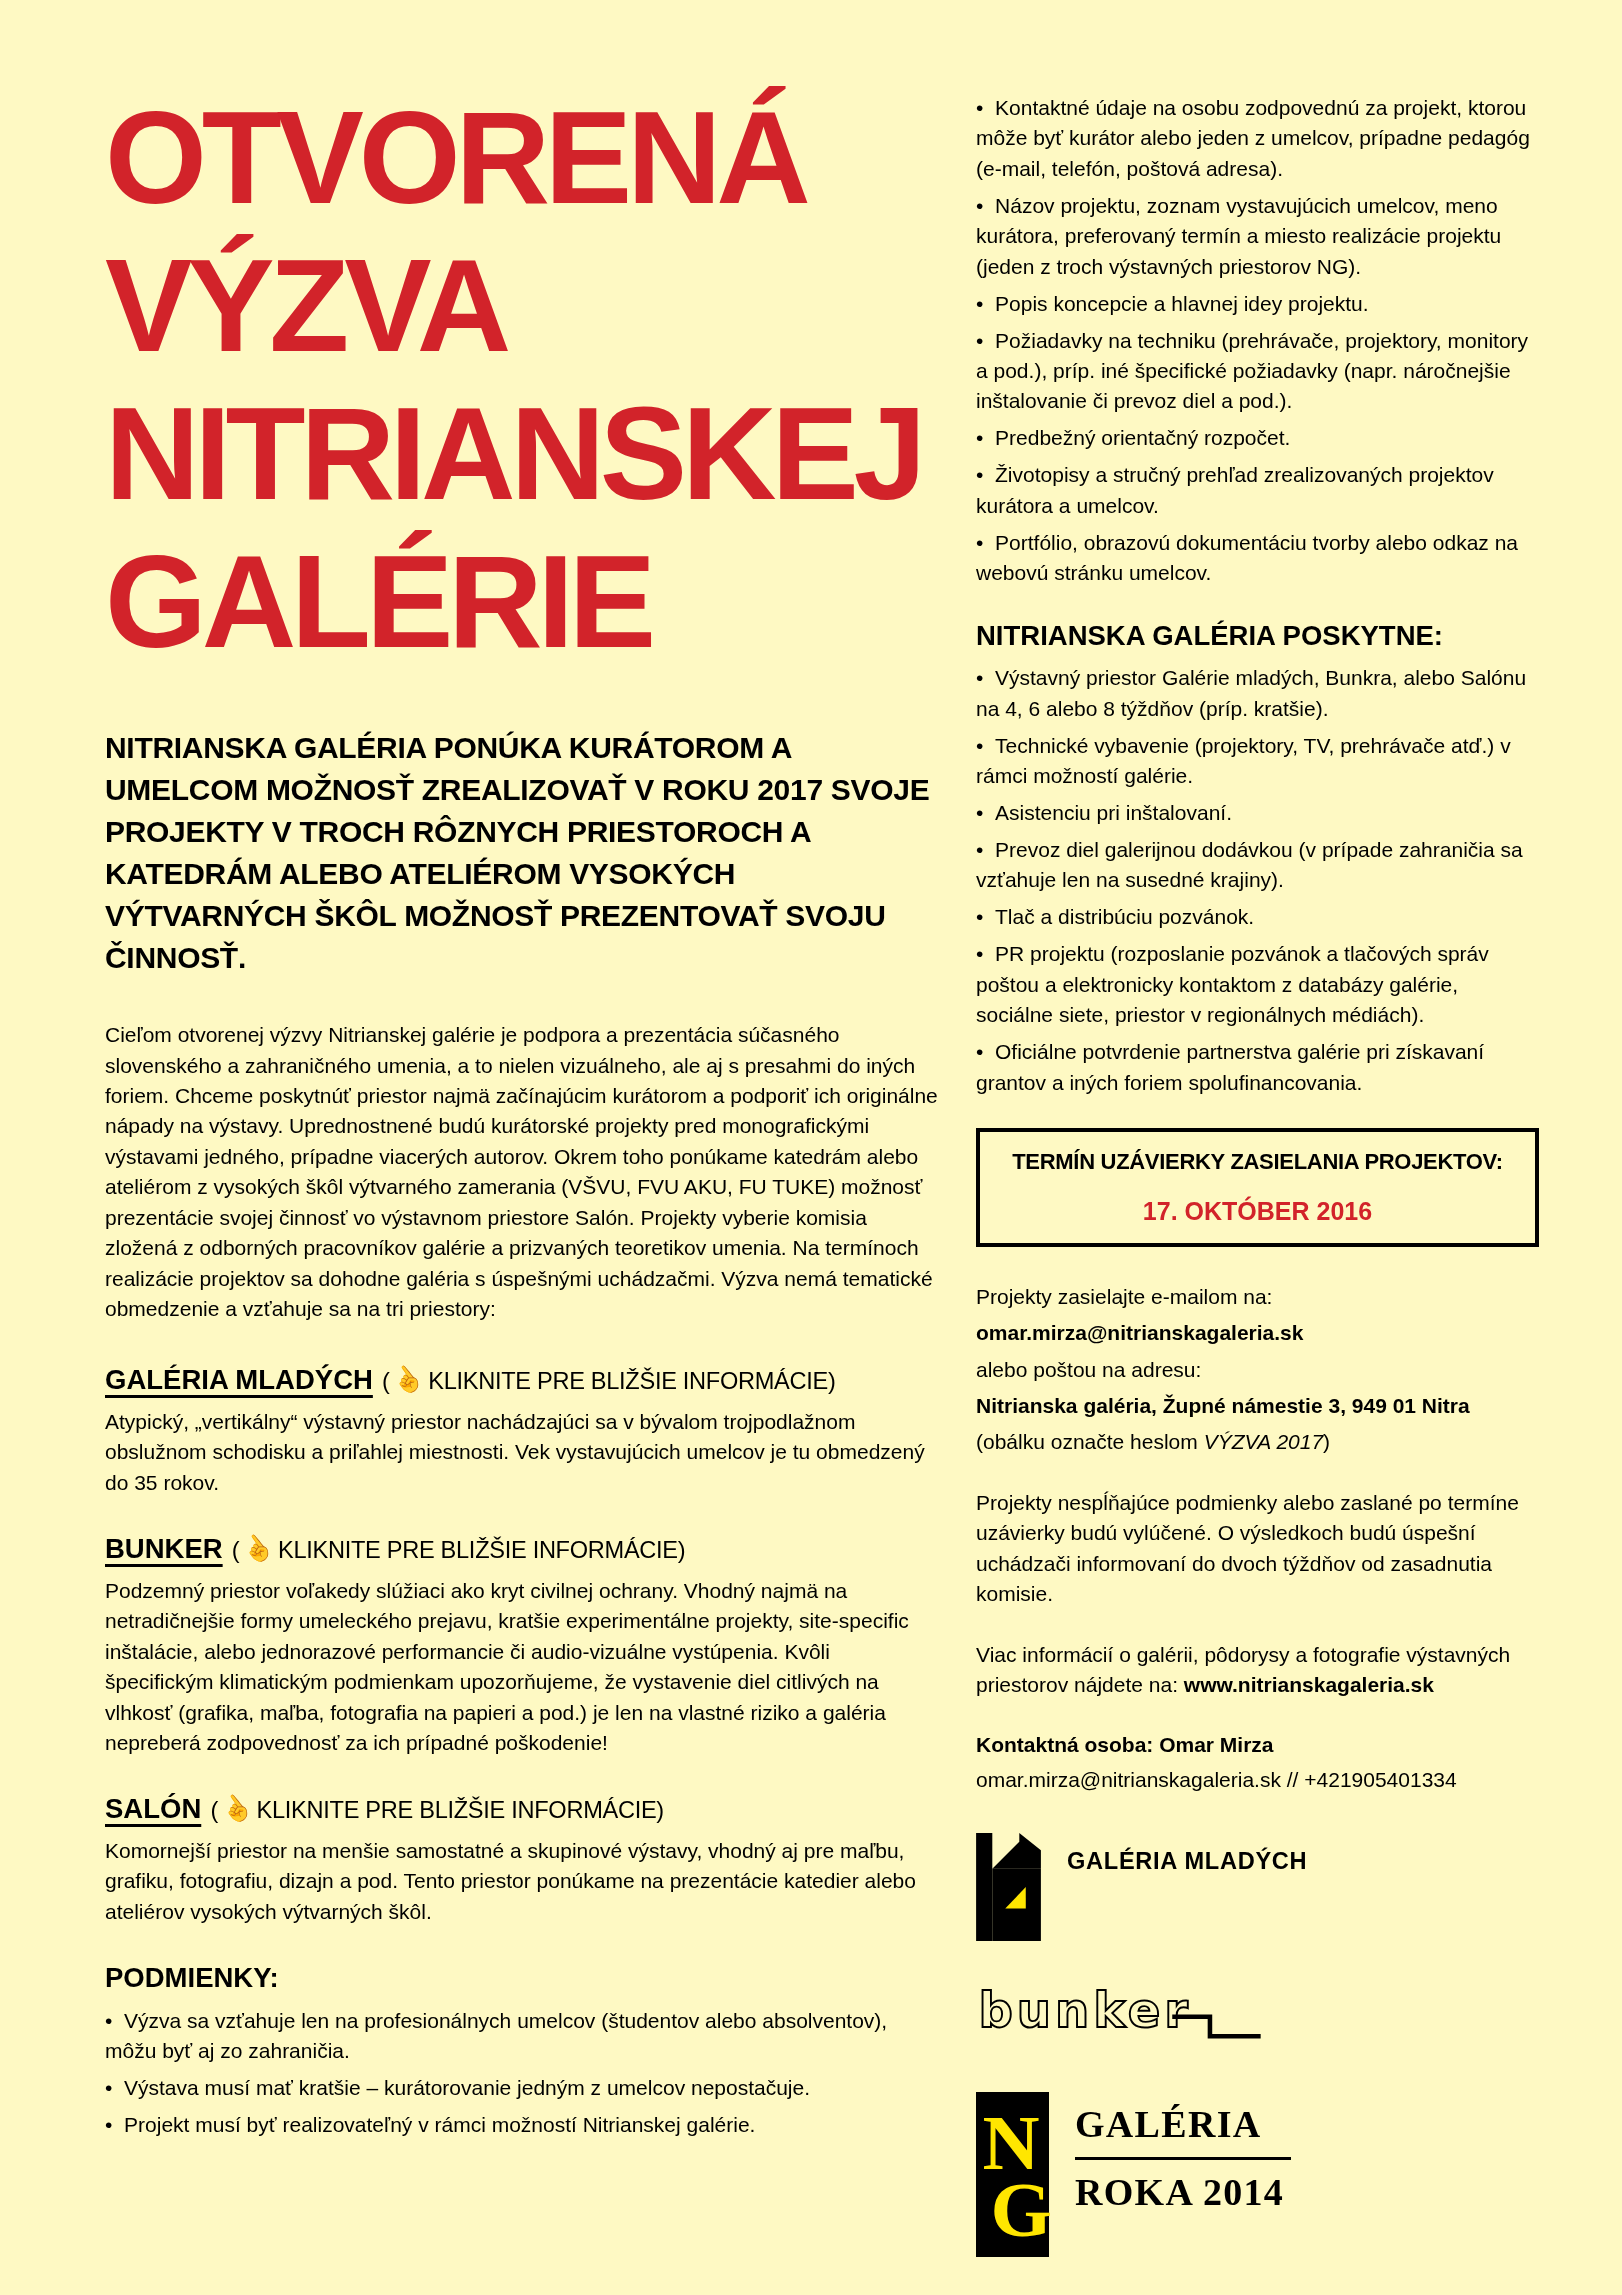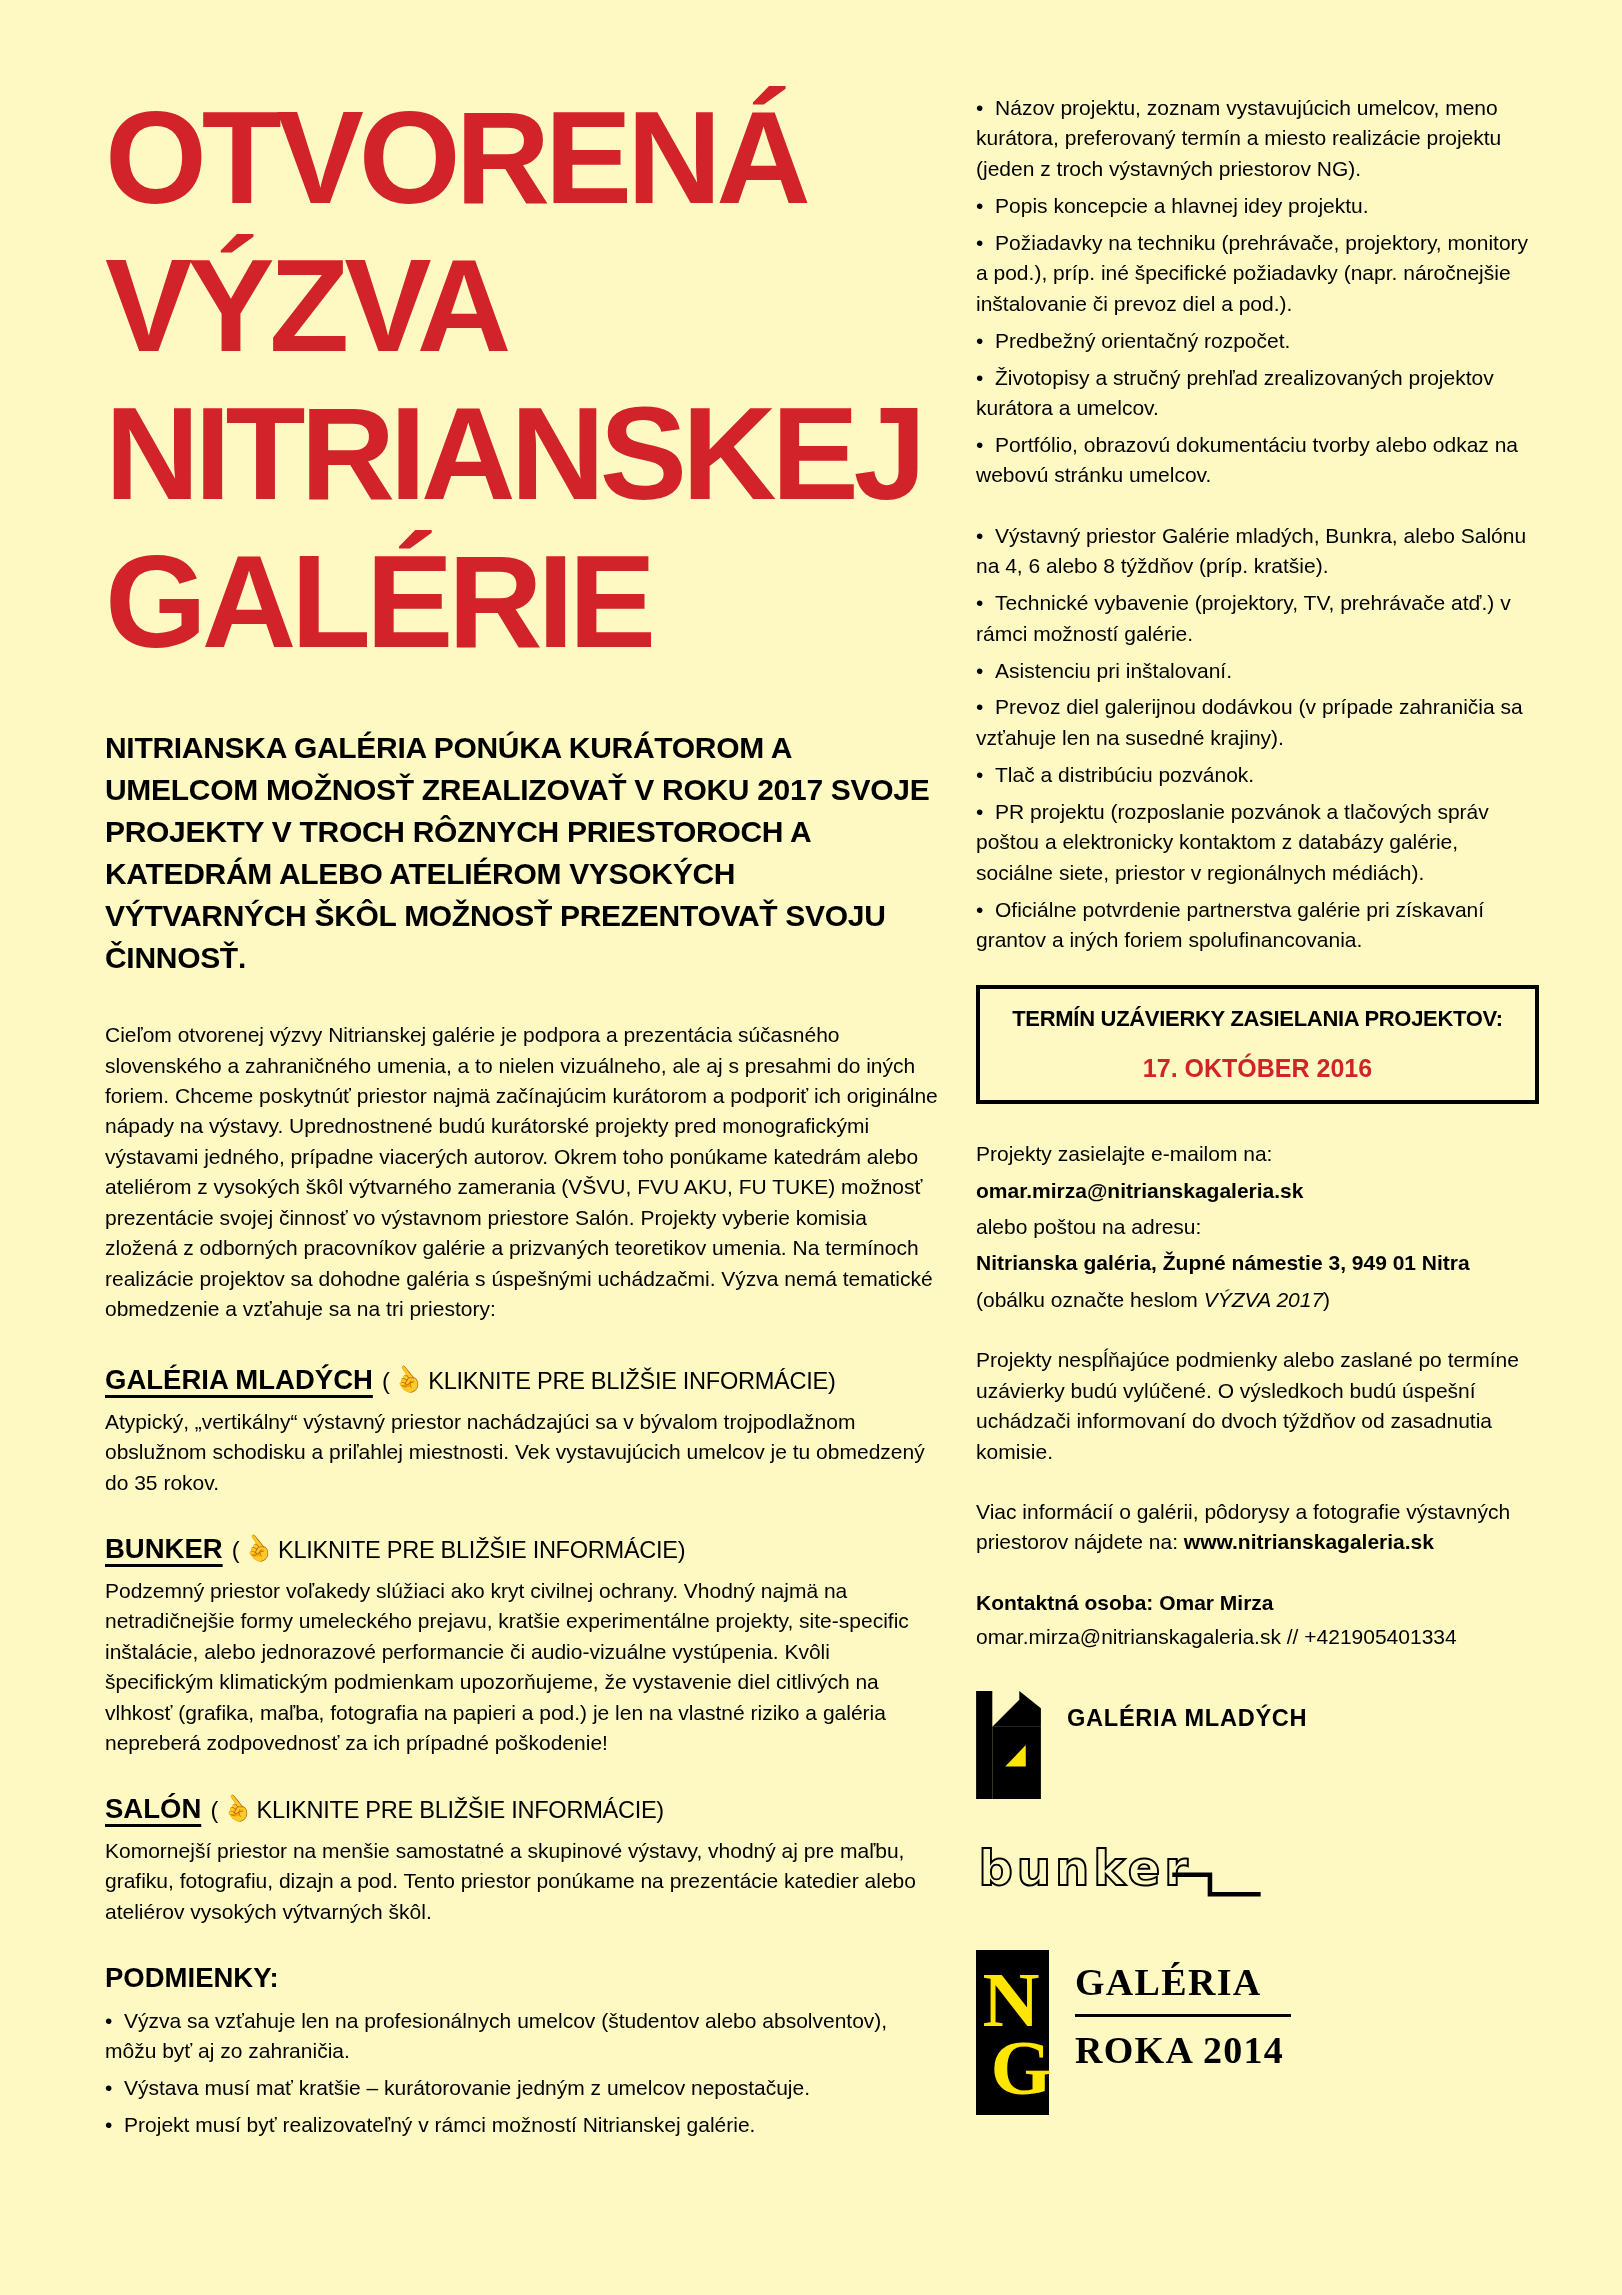--- a/index.html
+++ b/index.html
@@ -101,29 +101,31 @@
       <h2 class="cond-head">PODMIENKY:</h2>
       <p class="bullet">Výzva sa vzťahuje len na profesionálnych umelcov (študentov alebo absolventov), môžu byť aj zo zahraničia.</p>
       <p class="bullet">Výstava musí mať kratšie – kurátorovanie jedným z umelcov nepostačuje.</p>
       <p class="bullet">Projekt musí byť realizovateľný v rámci možností Nitrianskej galérie.</p>
     </section>
   </div>
 
   <div class="col-right">
 
     <section class="rc-section">
+      <p class="bullet">Kontaktné údaje na osobu zodpovednú za projekt, ktorou môže byť kurátor alebo jeden z umelcov, prípadne pedagóg (e-mail, telefón, poštová adresa).</p>
       <p class="bullet">Názov projektu, zoznam vystavujúcich umelcov, meno kurátora, preferovaný termín a miesto realizácie projektu (jeden z troch výstavných priestorov NG).</p>
       <p class="bullet">Popis koncepcie a hlavnej idey projektu.</p>
       <p class="bullet">Požiadavky na techniku (prehrávače, projektory, monitory a pod.), príp. iné špecifické požiadavky (napr. náročnejšie inštalovanie či prevoz diel a pod.).</p>
       <p class="bullet">Predbežný orientačný rozpočet.</p>
       <p class="bullet">Životopisy a stručný prehľad zrealizovaných projektov kurátora a umelcov.</p>
       <p class="bullet">Portfólio, obrazovú dokumentáciu tvorby alebo odkaz na webovú stránku umelcov.</p>
     </section>
 
     <section class="rc-section">
+      <h3 class="rc-head">NITRIANSKA GALÉRIA POSKYTNE:</h3>
       <p class="bullet">Výstavný priestor Galérie mladých, Bunkra, alebo Salónu na 4, 6 alebo 8 týždňov (príp. kratšie).</p>
       <p class="bullet">Technické vybavenie (projektory, TV, prehrávače atď.) v rámci možností galérie.</p>
       <p class="bullet">Asistenciu pri inštalovaní.</p>
       <p class="bullet">Prevoz diel galerijnou dodávkou (v prípade zahraničia sa vzťahuje len na susedné krajiny).</p>
       <p class="bullet">Tlač a distribúciu pozvánok.</p>
       <p class="bullet">PR projektu (rozposlanie pozvánok a tlačových správ poštou a elektronicky kontaktom z databázy galérie, sociálne siete, priestor v regionálnych médiách).</p>
       <p class="bullet">Oficiálne potvrdenie partnerstva galérie pri získavaní grantov a iných foriem spolufinancovania.</p>
     </section>
 
     <div class="deadline-box">

